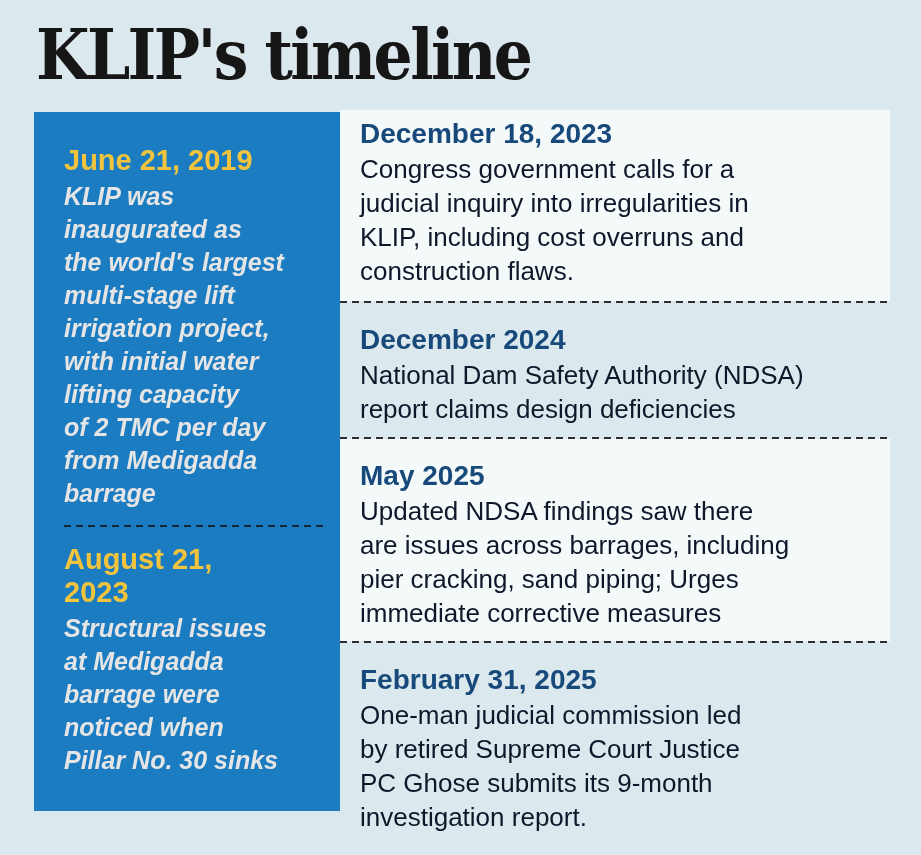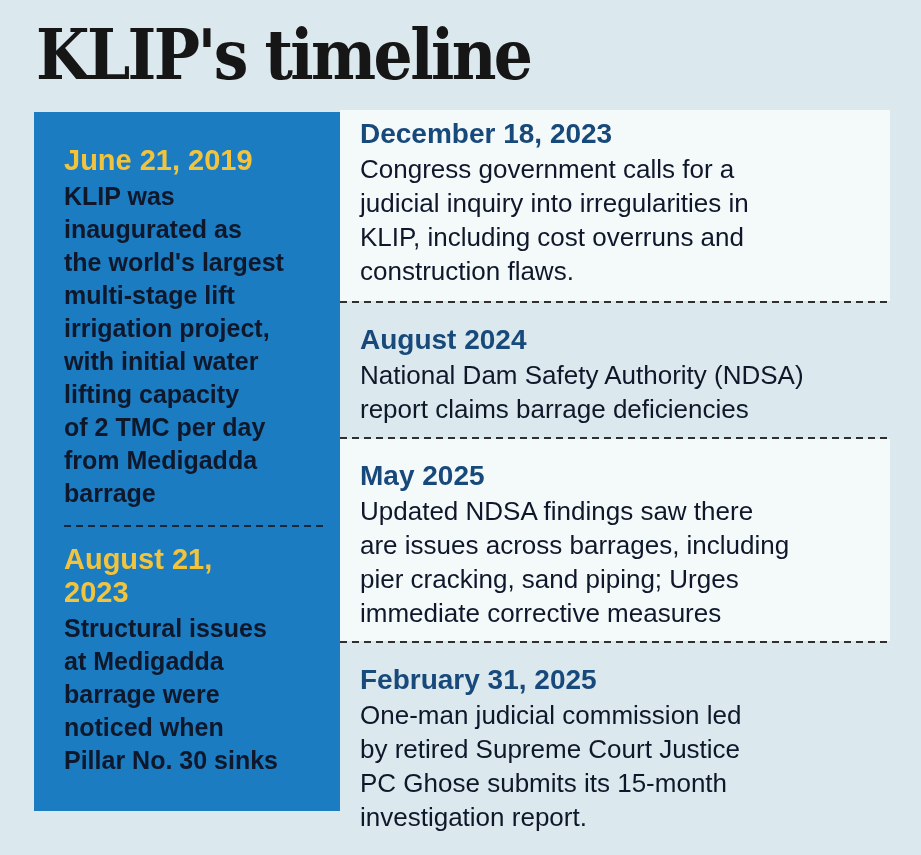--- a/index.html
+++ b/index.html
@@ -34,25 +34,26 @@
   }
   .sb-date {
     color: #f2c43e;
     font-size: 29px;
     font-weight: 700;
     line-height: 33px;
     white-space: pre-line;
     margin: 0 0 3px 0;
   }
   .sb-body {
-    color: #0f172a;
+    color: #e5e5e5;
     font-size: 25px;
     font-weight: 700;
     line-height: 33px;
     white-space: pre-line;
+    font-style: italic;
   }
   .sb-divider {
     height: 2px;
     margin: 15px 2px 16px 0;
     background: repeating-linear-gradient(90deg, #16293a 0 7px, transparent 7px 12px);
   }
   .right-col {
     position: absolute;
     left: 340px; top: 110px;
     width: 550px;
@@ -117,33 +118,33 @@
 <div class="right-col">
   <div class="entry white e1">
     <div class="entry-date">December 18, 2023</div>
     <div class="entry-body">Congress government calls for a
 judicial inquiry into irregularities in
 KLIP, including cost overruns and
 construction flaws.</div>
   </div>
   <div class="divider"></div>
   <div class="entry e2">
-    <div class="entry-date">August 2024</div>
+    <div class="entry-date">December 2024</div>
     <div class="entry-body">National Dam Safety Authority (NDSA)
-report claims barrage deficiencies</div>
+report claims design deficiencies</div>
   </div>
   <div class="divider"></div>
   <div class="entry white e3">
     <div class="entry-date">May 2025</div>
     <div class="entry-body">Updated NDSA findings saw there
 are issues across barrages, including
 pier cracking, sand piping; Urges
 immediate corrective measures</div>
   </div>
   <div class="divider"></div>
   <div class="entry e4">
     <div class="entry-date">February 31, 2025</div>
     <div class="entry-body">One-man judicial commission led
 by retired Supreme Court Justice
-PC Ghose submits its 15-month
+PC Ghose submits its 9-month
 investigation report.</div>
   </div>
 </div>
 
 </body></html>

